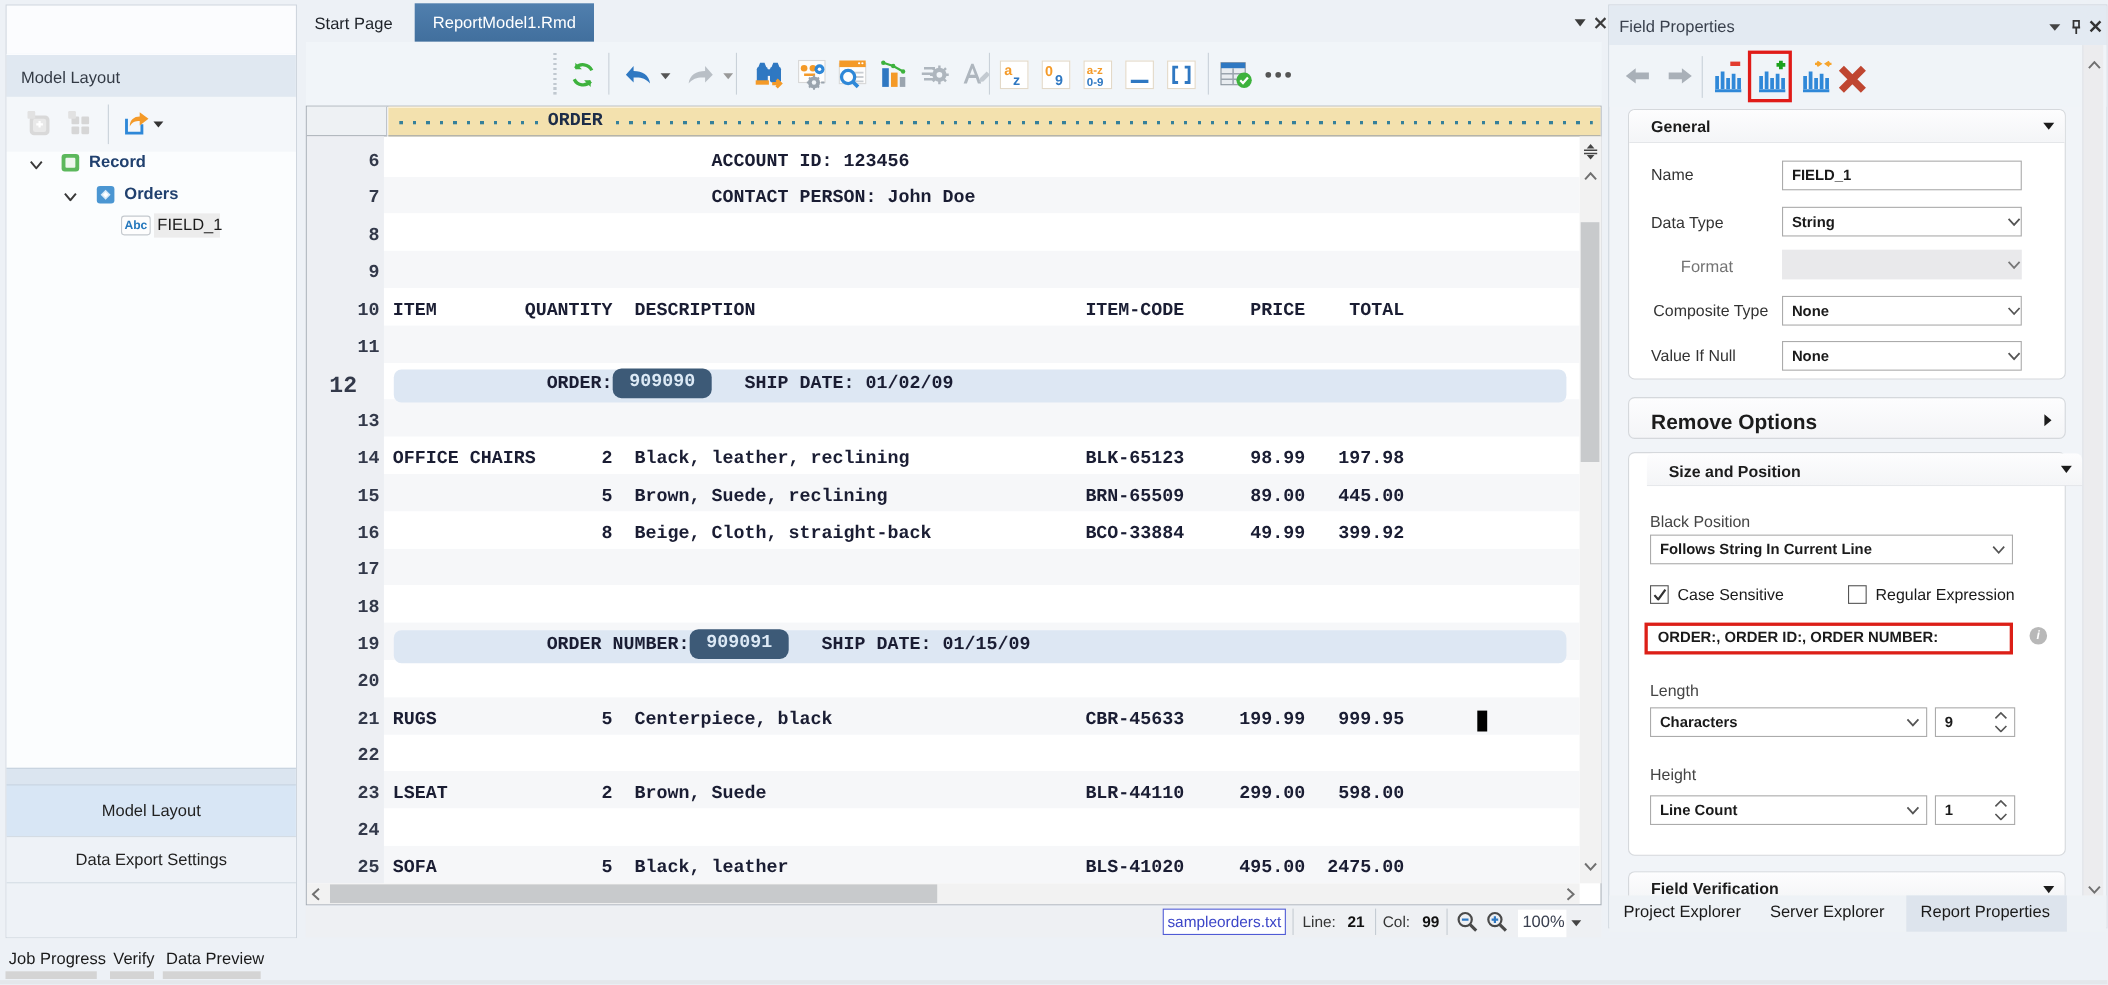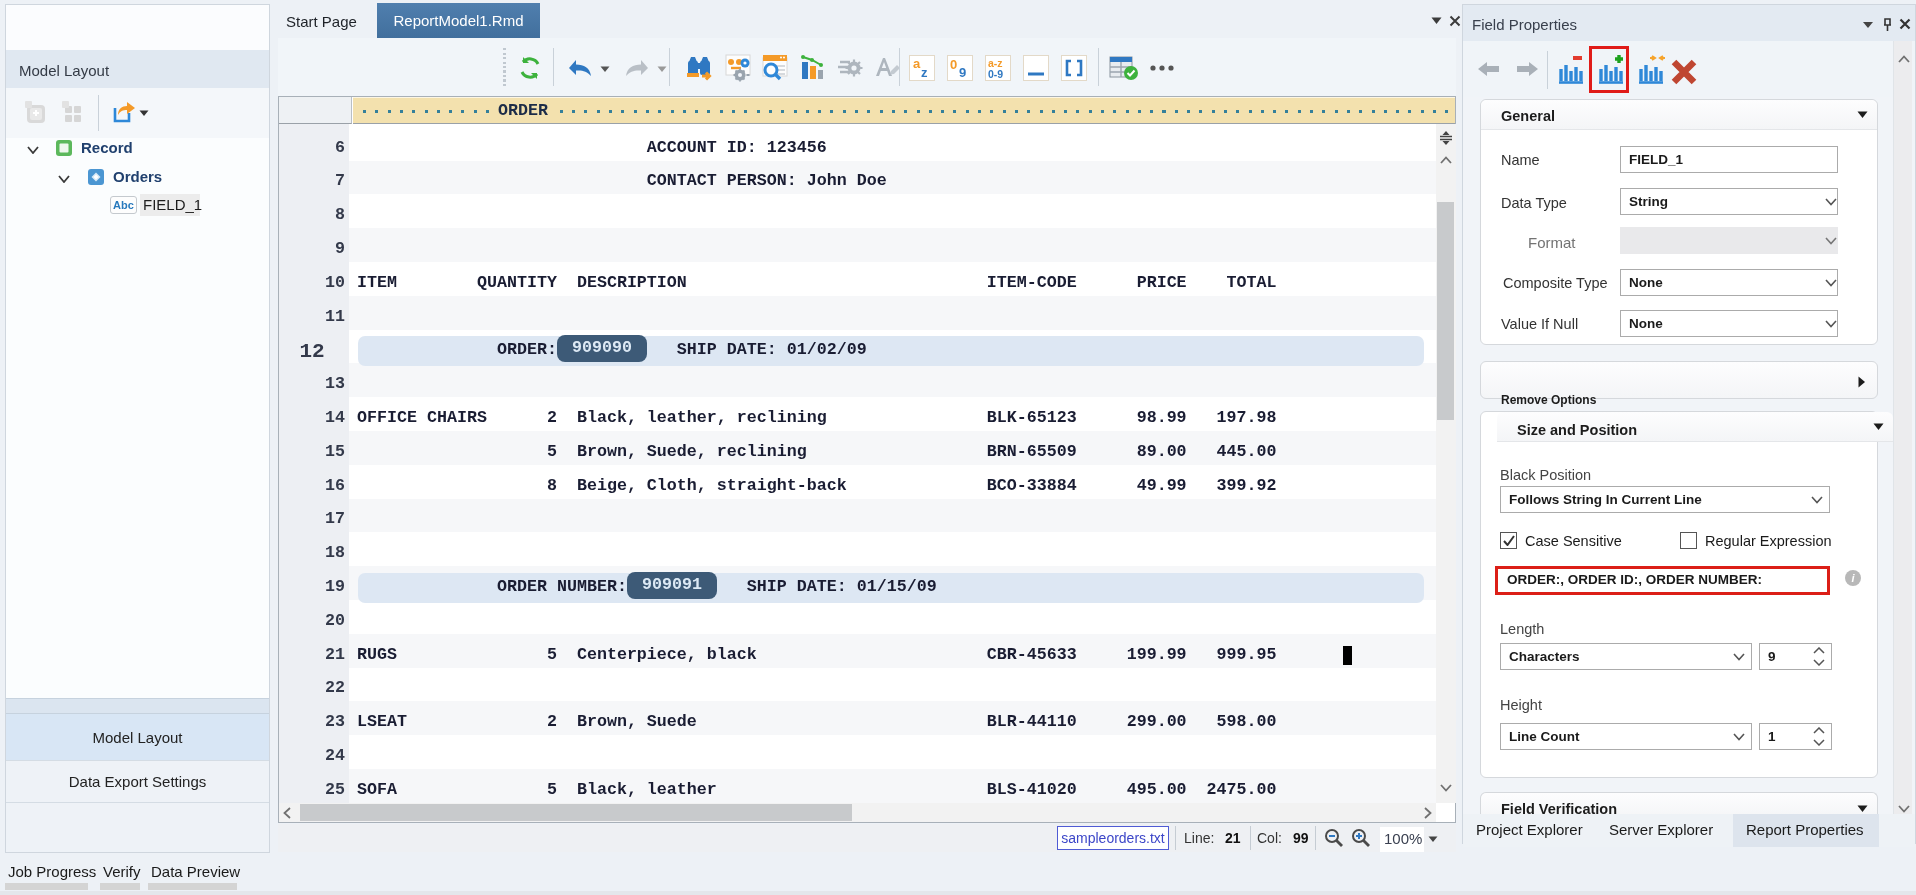--- a/index.html
+++ b/index.html
@@ -421,21 +421,21 @@
         <path d="M1 1 L6 6.5 L11 1" stroke="#555" stroke-width="1.6" fill="none"></path>
       </svg>
     <div class="abs" style="left:20px;top:216px;font-size:14.5px;color:#333;">Value If Null</div>
     <div class="abs" style="left:139px;top:210px;width:218px;height:27px;background:#fff;border:1px solid #ababab;font-size:13.5px;color:#1a1a1a;line-height:25px;padding-left:8px;font-weight:bold;">None</div>
     <svg class="abs" style="left:344px;top:220px" width="12" height="8">
         <path d="M1 1 L6 6.5 L11 1" stroke="#555" stroke-width="1.6" fill="none"></path>
       </svg>
   </div>
 
   <div class="abs" style="left:17px;top:356px;width:398px;height:38px;background:linear-gradient(#fdfdfe,#f4f5f7);border:1px solid #d5d8dc;border-radius:6px;">
-    <div class="abs" style="left:20px;top:12px;font-size:12px;font-weight:bold;color:#1c1c1c;margin-top:19px;">Remove Options</div>
+    <div class="abs" style="left:20px;top:12px;font-size:19px;font-weight:bold;color:#1c1c1c;">Remove Options</div>
     <svg class="abs" style="left:377px;top:14px" width="8" height="12">
         <path d="M0.5 0.5 L7 6 L0.5 11.5 Z" fill="#1c1c1c"></path>
       </svg>
   </div>
 
   <div class="abs" style="left:17px;top:406px;width:398px;height:367px;background:#fff;border:1px solid #d5d8dc;border-radius:6px;">
     <div class="abs" style="left:16px;top:0;width:396px;height:30px;background:linear-gradient(#fdfdfe,#f4f5f7);border-bottom:1px solid #e4e6e9;border-radius:6px 6px 0 0;">
       <div class="abs" style="left:20px;top:10px;font-size:14.5px;font-weight:bold;color:#1c1c1c;">Size and Position</div>
       <svg class="abs" style="left:376px;top:11px" width="11" height="8">
           <path d="M0.5 0.5 L5.5 7 L10.5 0.5 Z" fill="#1c1c1c"></path>

